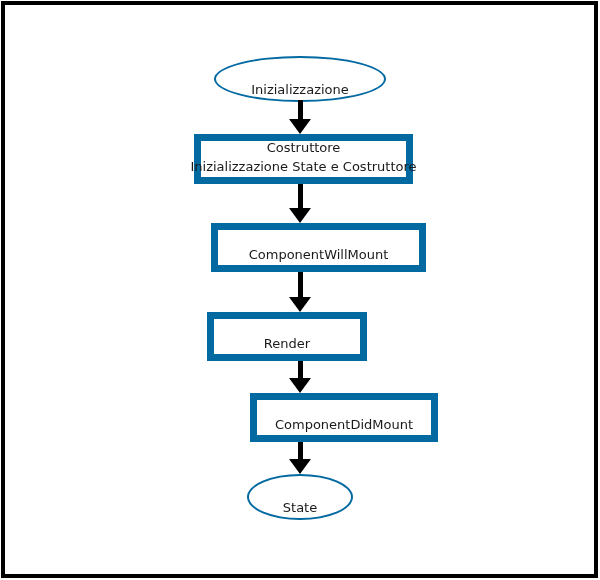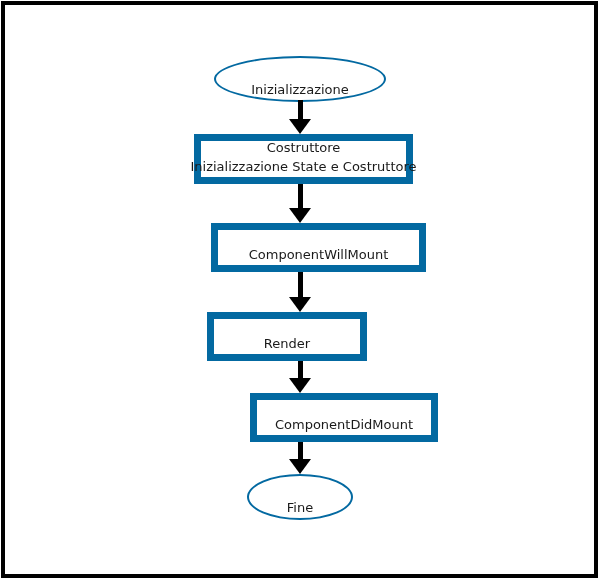--- a/index.html
+++ b/index.html
@@ -111,16 +111,16 @@
   <div class="node" id="node-cdm">
     <span>ComponentDidMount</span>
   </div>
 
   <div class="arrow" id="arrow-5">
     <div class="arrow-stem"></div>
     <div class="arrow-head"></div>
   </div>
 
   <div class="node ellipse" id="node-end">
-    <span>Fine</span>
+    <span>State</span>
   </div>
 
 </div>
 
 </body></html>

